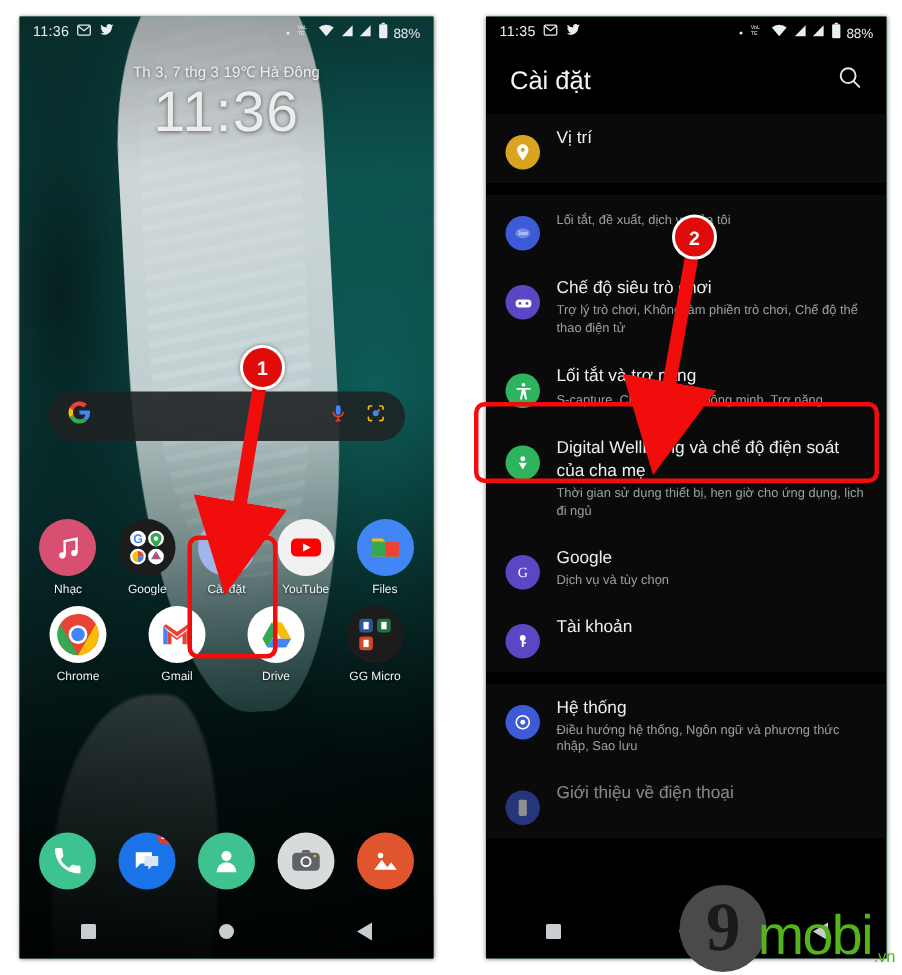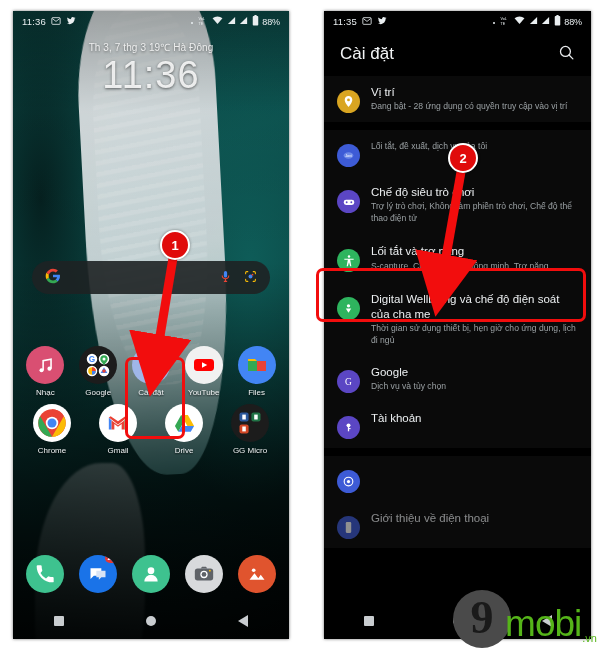--- a/index.html
+++ b/index.html
@@ -580,21 +580,20 @@
       <div class="set-group">
         <div class="set-item">
           <div class="set-ico" style="background:#d9a521">
             <svg width="13" height="13" viewBox="0 0 24 24">
                 <path d="M12 2c-4 0-7 3-7 7 0 5 7 13 7 13s7-8 7-13c0-4-3-7-7-7z" fill="#fff"></path>
                 <circle cx="12" cy="9" r="2.6" fill="#d9a521"></circle>
               </svg>
           </div>
           <div class="set-txt">
             <div class="set-t">Vị trí</div>
-            <div class="set-s">Đang bật - 28 ứng dụng có quyền truy cập vào vị trí</div>
           </div>
         </div>
       </div>
 
       <div class="set-gap"></div>
 
       <div class="set-group">
 
         <div class="set-item">
           <div class="set-ico" style="background:#3d5bd6">
@@ -676,20 +675,24 @@
 
       <div class="set-gap"></div>
 
       <div class="set-group">
         <div class="set-item">
           <div class="set-ico" style="background:#3d5bd6">
             <svg width="13" height="13" viewBox="0 0 24 24">
                 <circle cx="12" cy="12" r="8" fill="none" stroke="#fff" stroke-width="2"></circle>
                 <circle cx="12" cy="12" r="3" fill="#fff"></circle>
               </svg>
+          </div>
+          <div class="set-txt">
+            <div class="set-t">Hệ thống</div>
+            <div class="set-s">Điều hướng hệ thống, Ngôn ngữ và phương thức nhập, Sao lưu</div>
           </div>
         </div>
         <div class="set-item" style="opacity:.55">
           <div class="set-ico" style="background:#3d5bd6">
             <svg width="13" height="13" viewBox="0 0 24 24">
                 <rect x="7" y="2" width="10" height="20" rx="2" fill="#fff"></rect>
               </svg>
           </div>
           <div class="set-txt">
             <div class="set-t">Giới thiệu về điện thoại</div>

